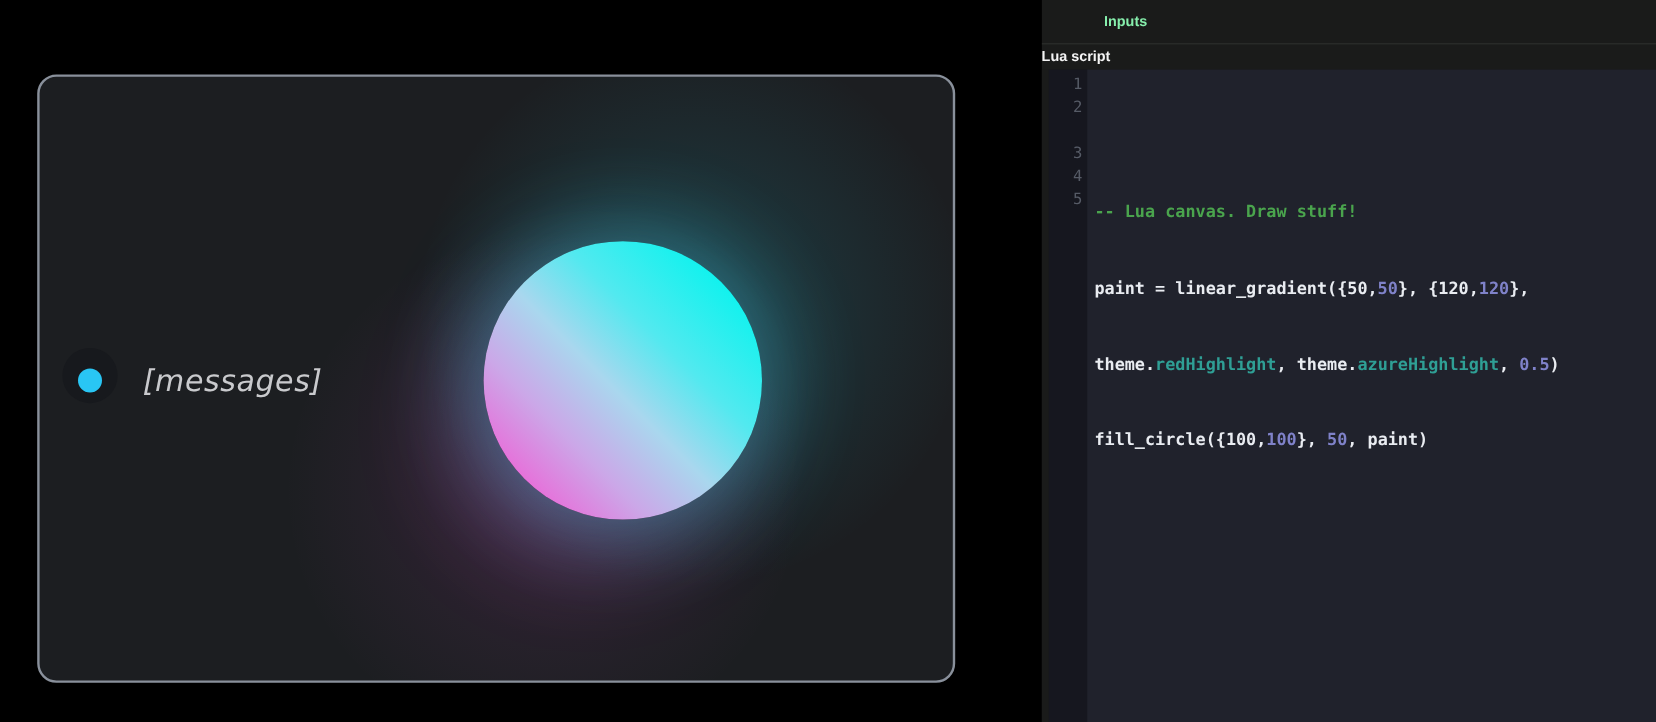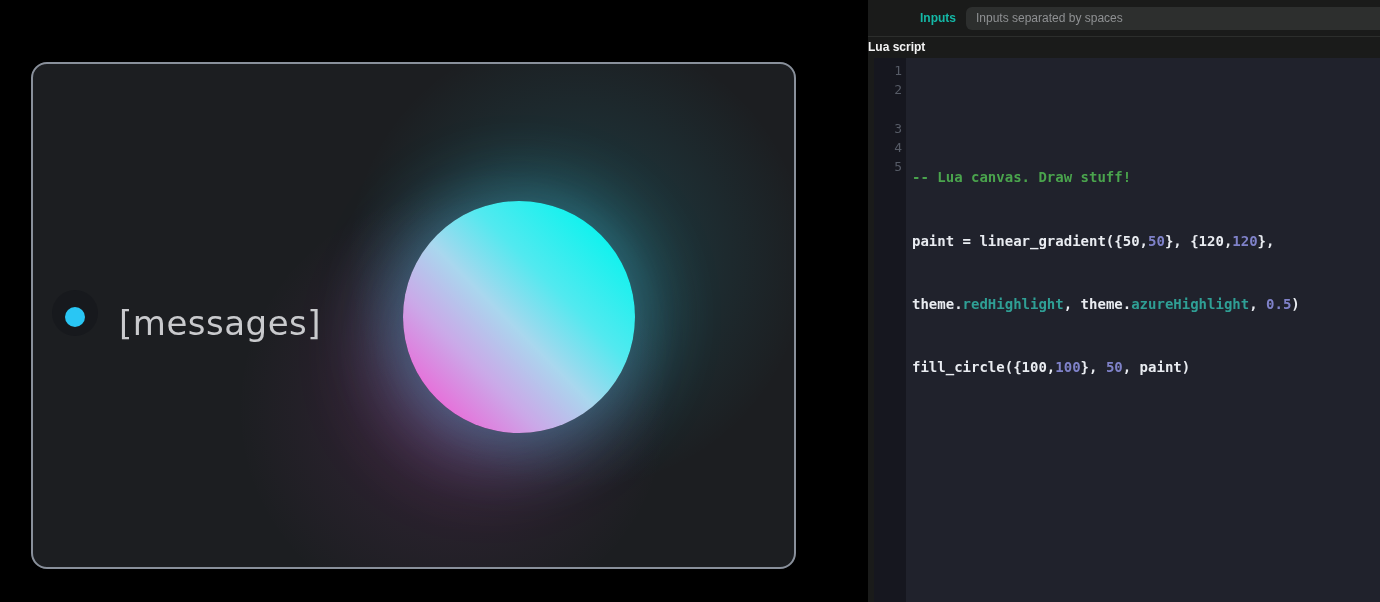--- a/index.html
+++ b/index.html
@@ -28,30 +28,30 @@
   }
   .marker-bg {
     position:absolute; left:19px; top:226px; width:46px; height:46px;
     border-radius:50%; background:#17191d;
   }
   .marker-dot {
     position:absolute; left:13px; top:17px; width:20px; height:20px; border-radius:50%;
   }
   .marker-label {
     position:absolute; left:86px; top:239px;
-    font-size:34px; font-weight:400; color:#c9cacd; letter-spacing:.5px;
+    font-size:25px; font-weight:400; color:#c9cacd; letter-spacing:.5px;font-style:italic;
   }
 
   
   .script-panel { width:512px; height:602px; background:#1a1b1a; display:flex; flex-direction:column; flex:none; }
   .inputs-row {
     height:37px; flex:none; display:flex; align-items:center;
     padding:0 0 0 52px; border-bottom:1px solid #2c2e2c;
   }
-  .inputs-label { font-size:12px; font-weight:bold; color:#14b8a6; flex:none;
+  .inputs-label { font-size:12px; font-weight:bold; color:#86efac; flex:none;
     font-family:"Liberation Sans",sans-serif; }
   .inputs-field {
     flex:1; margin-left:10px; height:23px; background:#2d2f2e; border:none; outline:none;
     border-radius:6px 0 0 6px; padding:0 10px; color:#dddddd; font-size:12px;
     font-family:"Liberation Sans",sans-serif;
   }
   .inputs-field::placeholder { color:#8f9193; }
   .section-label {
     height:21px; line-height:20px; flex:none; padding-left:0;
     font-size:12px; font-weight:bold; color:#f4f4f4;
@@ -87,21 +87,20 @@
         <div class="marker-dot" style="background: rgb(41, 198, 244);"></div>
       </div>
       <div class="marker-label">[messages]</div>
     </div>
   </section>
 
   <aside class="script-panel">
 
     <div class="inputs-row">
       <span class="inputs-label">Inputs</span>
-      <input class="inputs-field" type="text" placeholder="Inputs separated by spaces" style="">
     </div>
 
     <div class="section-label">Lua script</div>
 
     <div class="editor">
       <div class="gutter">
           <div class="ln">1</div>
           <div class="ln">2</div>
           <div class="ln"></div>
           <div class="ln">3</div>

